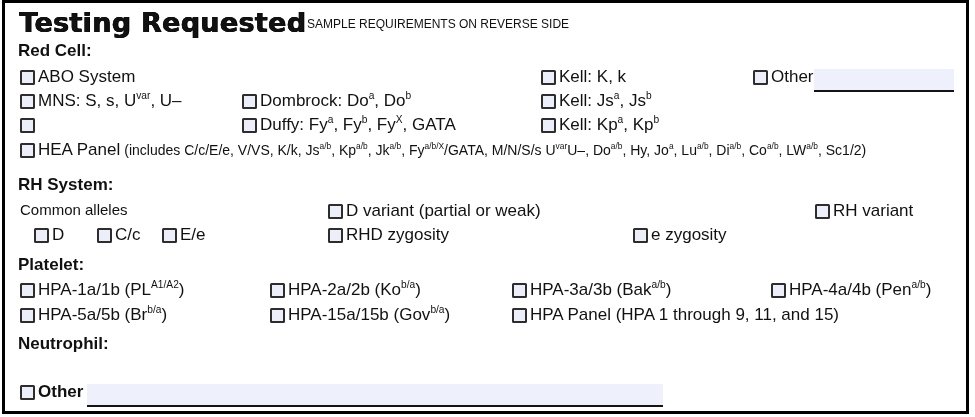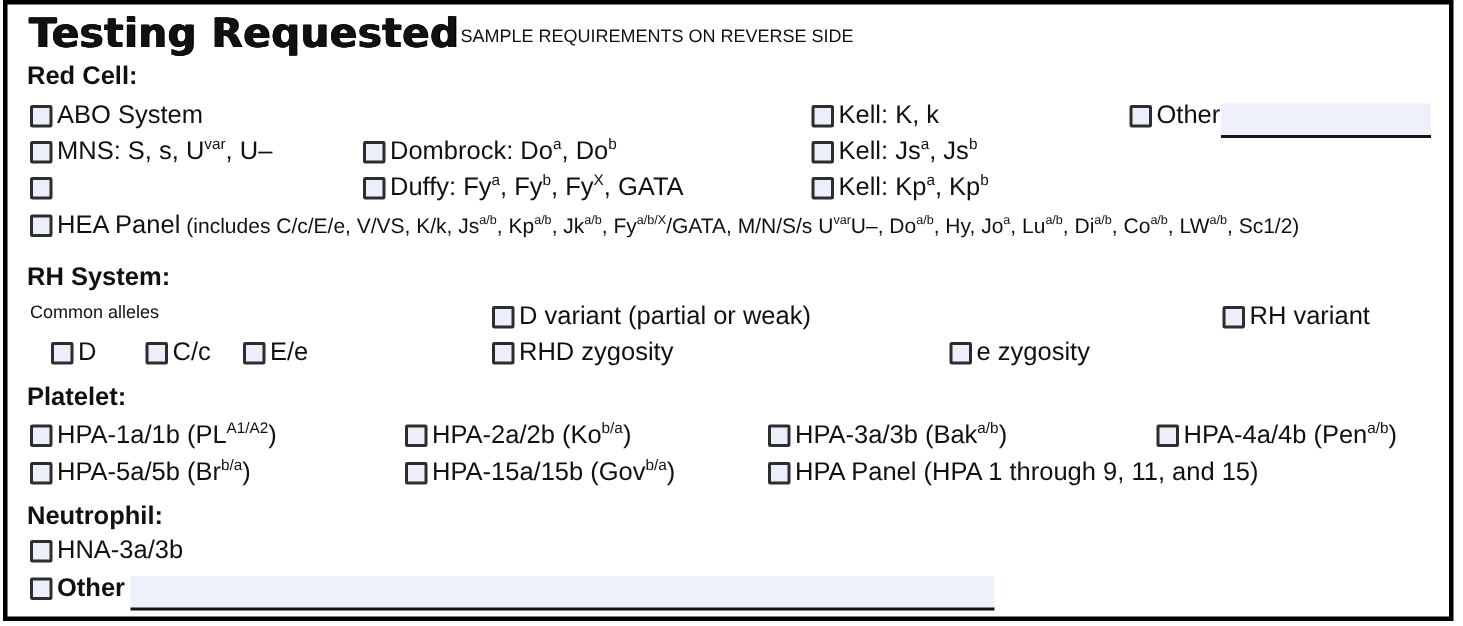--- a/index.html
+++ b/index.html
@@ -4,21 +4,21 @@
 <style>
   *{box-sizing:border-box}
   html,body{margin:0;padding:0}
   body{width:975px;height:417px;position:relative;background:#fff;color:#111;
        font-family:"Liberation Sans",sans-serif;overflow:hidden}
   .form{position:absolute;left:2px;top:0;width:967px;height:414px;border:3px solid #000;background:#fff}
   .title{position:absolute;left:14px;top:4px;font-size:27px;font-weight:bold;letter-spacing:.3px;
          font-family:"DejaVu Sans",sans-serif;text-shadow:.8px 0 0 #000,0 .4px 0 #000}
   .subtitle{position:absolute;left:302px;top:14px;font-size:12px;white-space:nowrap}
   .h{position:absolute;font-size:17px;font-weight:bold;white-space:nowrap}
-  .txt{position:absolute;font-size:12px;white-space:nowrap}
+  .txt{position:absolute;font-size:15px;white-space:nowrap}
   .item{position:absolute;display:flex;align-items:center;height:22px;white-space:nowrap;font-size:17px}
   .cb{width:15px;height:15px;border:2px solid #2d2d2d;background:var(--checkbox_fill,#eceffa);
       margin-right:3px;border-radius:1.5px;flex:0 0 auto}
   sup{font-size:60%;line-height:0}
   .small{font-size:14px}
   .b{font-weight:bold}
   .sp{margin-left:4px}
   .field{display:inline-block;background:var(--field_fill,#eef1fc);border-bottom:2px solid #141414;
          height:23px;align-self:flex-end;margin-bottom:-4px}
 </style>
@@ -137,23 +137,19 @@
     <span class="cb"></span>
     <span>HPA Panel (HPA 1 through 9, 11, and 15)</span>
   </div>
   <div class="item" style="left:766px;top:276px">
     <span class="cb"></span>
     <span>HPA-4a/4b (Pen<sup>a/b</sup>)</span>
   </div>
 
   <div class="h" style="left:13px;top:331px">Neutrophil:</div>
 
-  <div class="item" style="left:15px;top:353px">
-    <span class="cb"></span>
-    <span>HNA-3a/3b</span>
-  </div>
   <div class="item" style="left:15px;top:378px">
     <span class="cb"></span>
     <span class="b">Other</span>
     <span class="field" style="width:576px;margin-left:4px"></span>
   </div>
 
 </div>
 
 </body></html>

